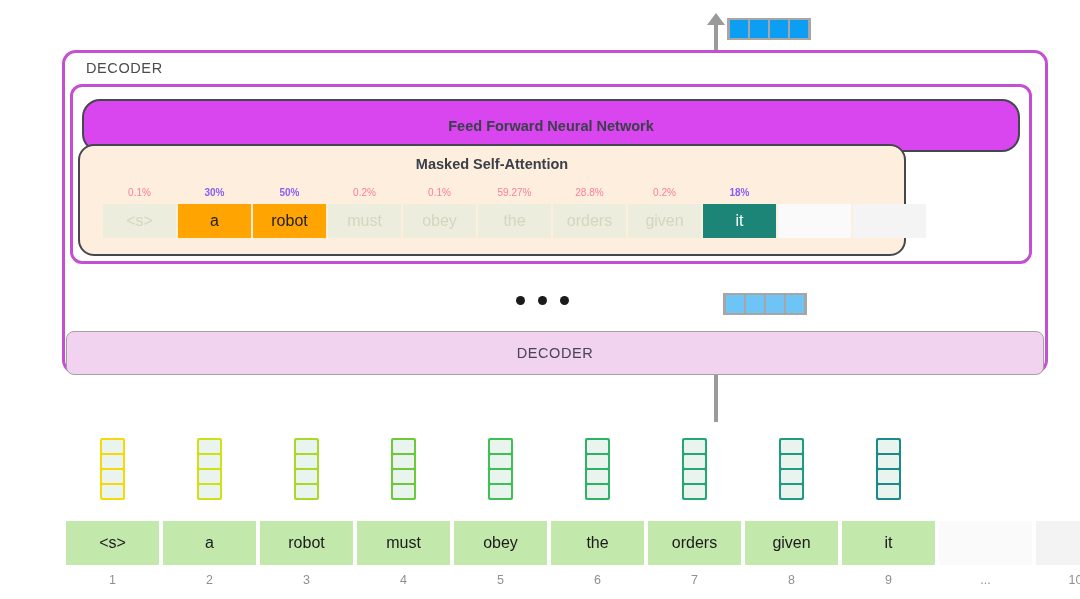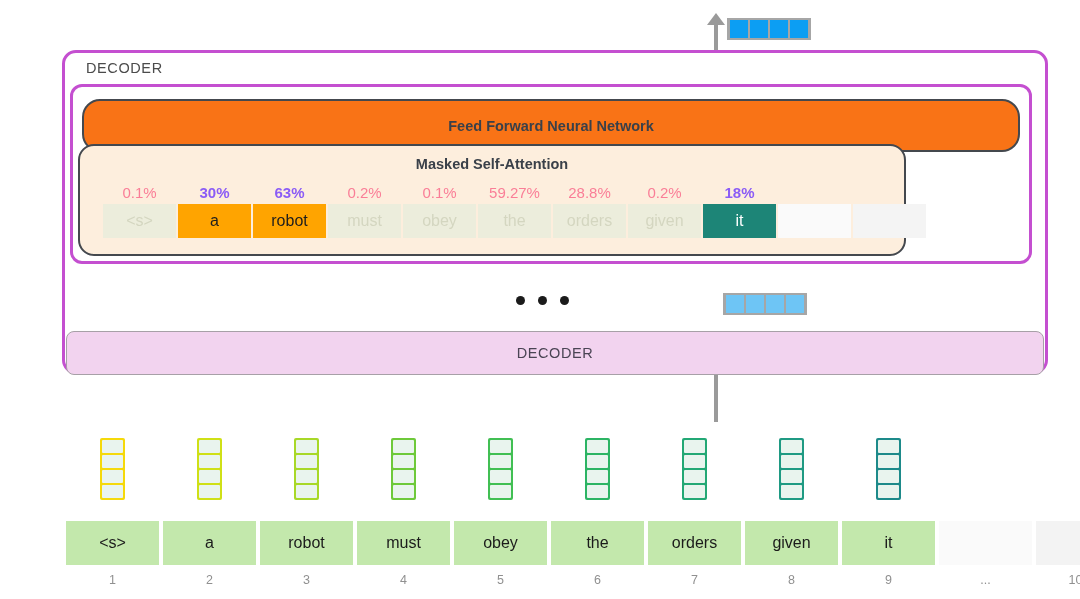--- a/index.html
+++ b/index.html
@@ -50,21 +50,21 @@
   }
   .decoder-inner{
     position:absolute;left:70px;top:84px;width:962px;height:180px;
     border:3px solid #c44fd0;border-radius:12px;box-sizing:border-box;
     background:#ffffff;
   }
 
   
   .ffnn{
     position:absolute;left:82px;top:99px;width:938px;height:53px;
-    background:#f97316;border:2.5px solid #44484e;border-radius:18px;
+    background:#d946ef;border:2.5px solid #44484e;border-radius:18px;
     box-sizing:border-box;
     display:flex;align-items:center;justify-content:center;
   }
   .ffnn span{font-size:14.5px;font-weight:bold;color:#3a4049;}
 
   
   .msa{
     position:absolute;left:78px;top:144px;width:828px;height:112px;
     background:#fdeedd;border:2.5px solid #44484e;border-radius:16px;
     box-sizing:border-box;
@@ -72,21 +72,21 @@
   .msa-title{
     position:absolute;left:0;top:10px;width:100%;text-align:center;
     font-size:14.5px;font-weight:bold;color:#3a4049;
   }
   .msa-grid{
     position:absolute;left:22px;top:36px;
     display:flex;
   }
   .msa-col{width:75px;display:flex;flex-direction:column;align-items:center;}
   .pct{
-    font-size:15px;color:#fa7e97;height:22px;line-height:22px;
+    font-size:10px;color:#fa7e97;height:22px;line-height:22px;
   }
   .pct.strong{color:#8b5cf6;font-weight:bold;}
   .tok{
     width:73px;height:34px;margin:0 1px;
     display:flex;align-items:center;justify-content:center;
     font-size:16px;box-sizing:border-box;
   }
   .tok.dim{background:#eceddc;color:#d4d6c0;}
   .tok.orange{background:#ffa400;color:#1d1d1d;}
   .tok.teal{background:#1d8577;color:#ffffff;}
@@ -161,21 +161,21 @@
     <div class="msa-grid" id="msa-grid">
         <div class="msa-col">
           <div class="pct">0.1%</div>
           <div class="tok dim">&lt;s&gt;</div>
         </div>
         <div class="msa-col">
           <div class="pct strong">30%</div>
           <div class="tok orange">a</div>
         </div>
         <div class="msa-col">
-          <div class="pct strong">63%</div>
+          <div class="pct strong">50%</div>
           <div class="tok orange">robot</div>
         </div>
         <div class="msa-col">
           <div class="pct">0.2%</div>
           <div class="tok dim">must</div>
         </div>
         <div class="msa-col">
           <div class="pct">0.1%</div>
           <div class="tok dim">obey</div>
         </div>

